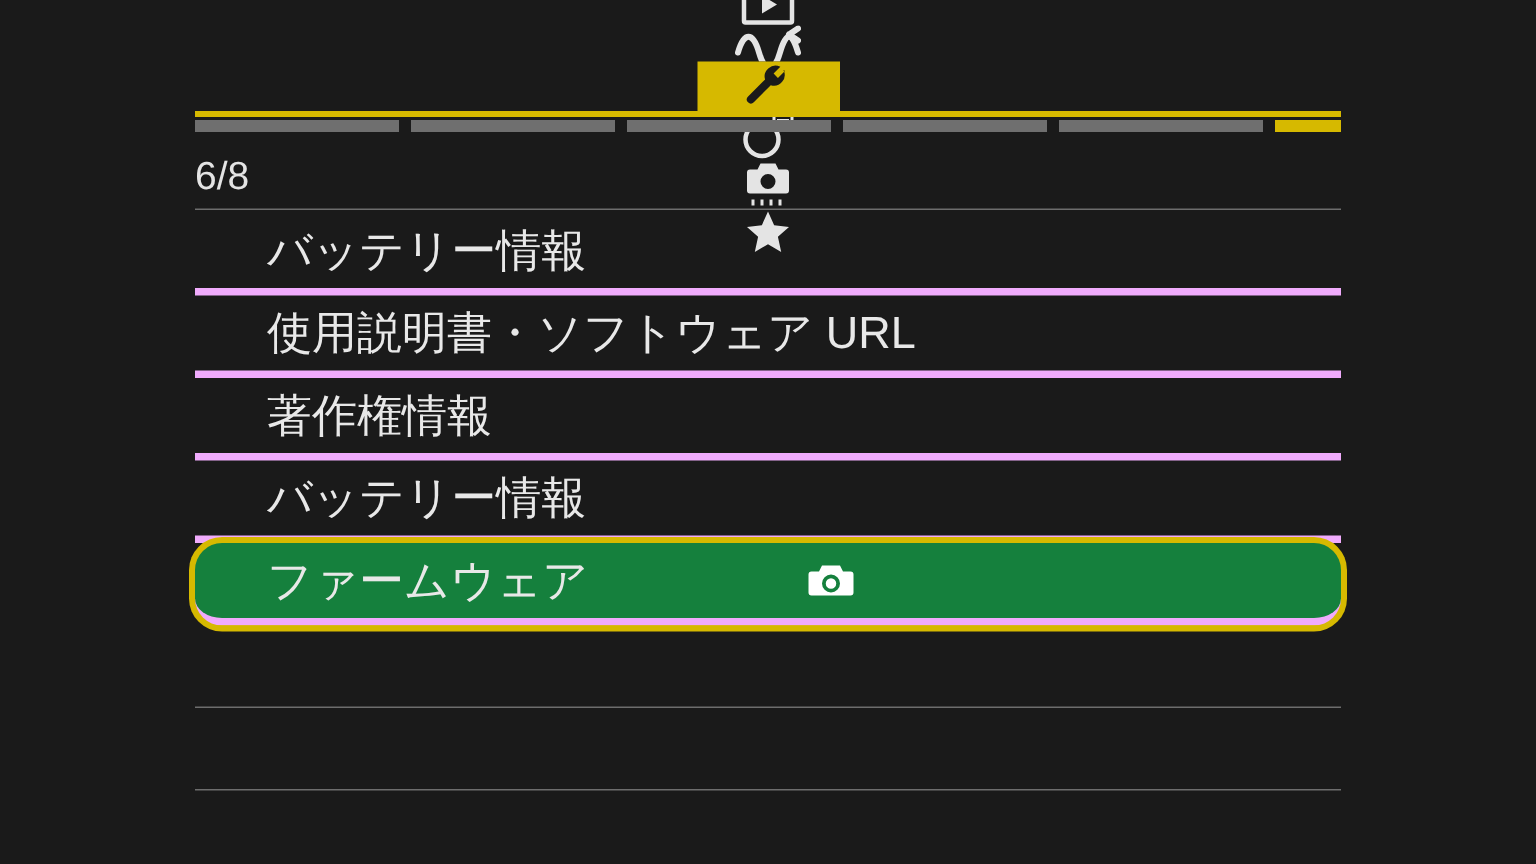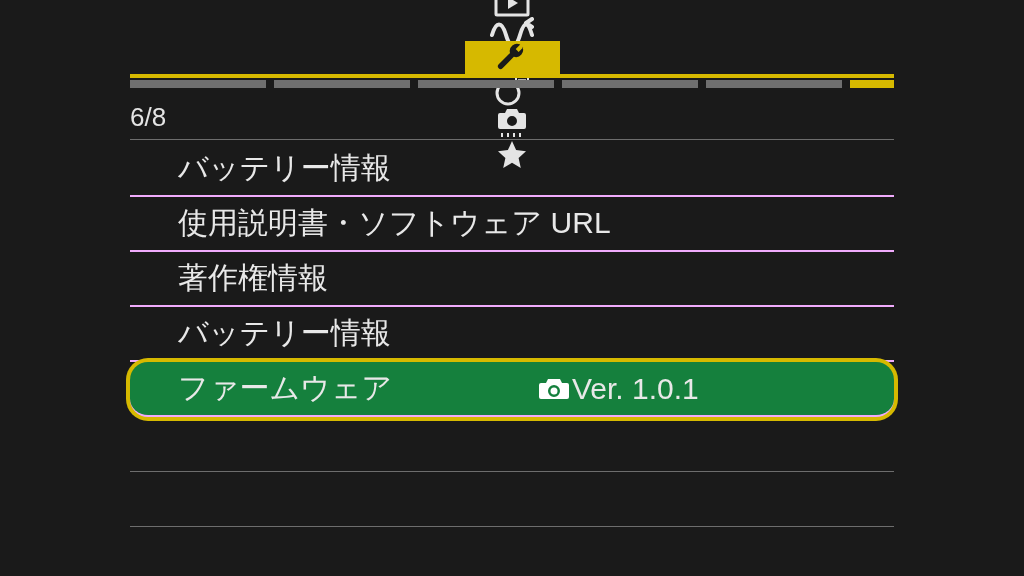--- a/index.html
+++ b/index.html
@@ -35,21 +35,21 @@
     font-size: 26px; color: #e4e4e4; font-weight: 300;
     border-bottom: 1px solid #6d6d6d;
   }
 
   
   .menu-list {
     position: absolute; top: 142px; left: 130px; right: 130px;
   }
   .menu-item {
     height: 55px; display: flex; align-items: center;
-    border-bottom: 2px solid #f0abfc;
+    border-bottom: 5px solid #f0abfc;
     padding-left: 48px;
     font-size: 30px; font-weight: 300;
     position: relative;
   }
   .menu-item .label { flex: 0 0 auto; }
   .menu-item .value { position: absolute; left: 408px; display: flex; align-items: center; gap: 2px; }
   .menu-item.selected {
     background: #15803d;
     box-shadow: 0 0 0 4px #d6b900;
     z-index: 2;
@@ -170,20 +170,19 @@
       <span class="label">バッテリー情報</span>
     </div>
     <div class="menu-item selected">
       <span class="label">ファームウェア</span>
       <span class="value">
         <span class="cam-icon-inline">
           <svg width="32" height="24" viewBox="0 0 32 24">
               <path fill="#ffffff" d="M3 6h5l2-4h12l2 4h5a2 2 0 0 1 2 2v12a2 2 0 0 1-2 2H3a2 2 0 0 1-2-2V8a2 2 0 0 1 2-2zm13 2a6 6 0 1 0 0 12 6 6 0 0 0 0-12zm0 2.5a3.5 3.5 0 1 1 0 7 3.5 3.5 0 0 1 0-7z"></path>
             </svg>
         </span>
-        <span>Ver. 1.0.1</span>
       </span>
     </div>
     <div class="menu-item" style="border-bottom:1px solid #6d6d6d"></div>
     <div class="menu-item" style="border-bottom:1px solid #6d6d6d"></div>
   </div>
 
 </div>
 
 </body></html>

